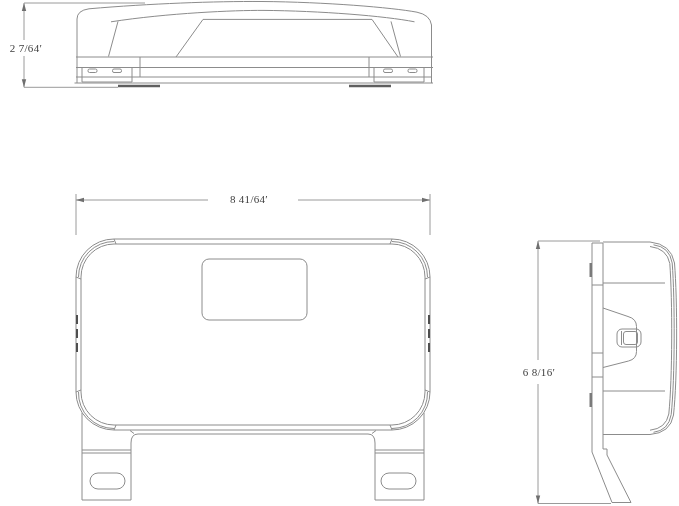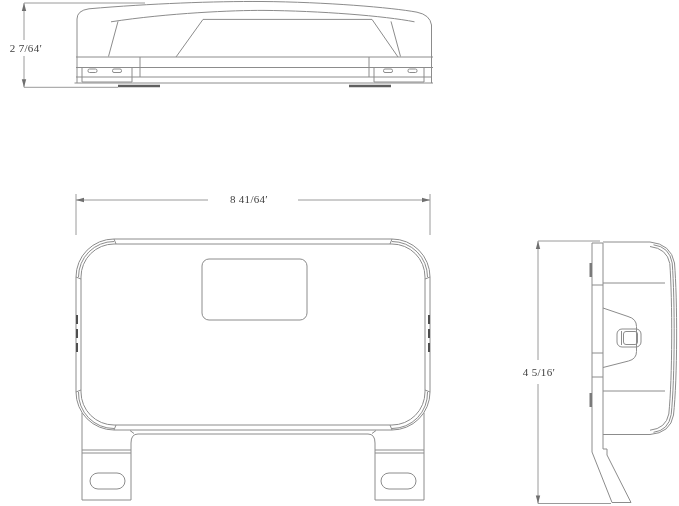--- a/index.html
+++ b/index.html
@@ -151,14 +151,14 @@
       <path class="ln-dim" d="M538,241 V360 M538,384 V503.5"></path>
       <polygon class="arrow" points="538,241 535.8,249 540.2,249"></polygon>
       <polygon class="arrow" points="538,503.5 535.8,495.5 540.2,495.5"></polygon>
     </g>
   </svg>
 
   <span class="dim-label" style="left:26px;top:48px">2 7/64′</span>
 
   <span class="dim-label" style="left:249px;top:199px">8 41/64′</span>
 
-  <span class="dim-label" style="left:539px;top:372px">4 5/16′</span>
+  <span class="dim-label" style="left:539px;top:372px">6 8/16′</span>
 </div>
 
 </body></html>

